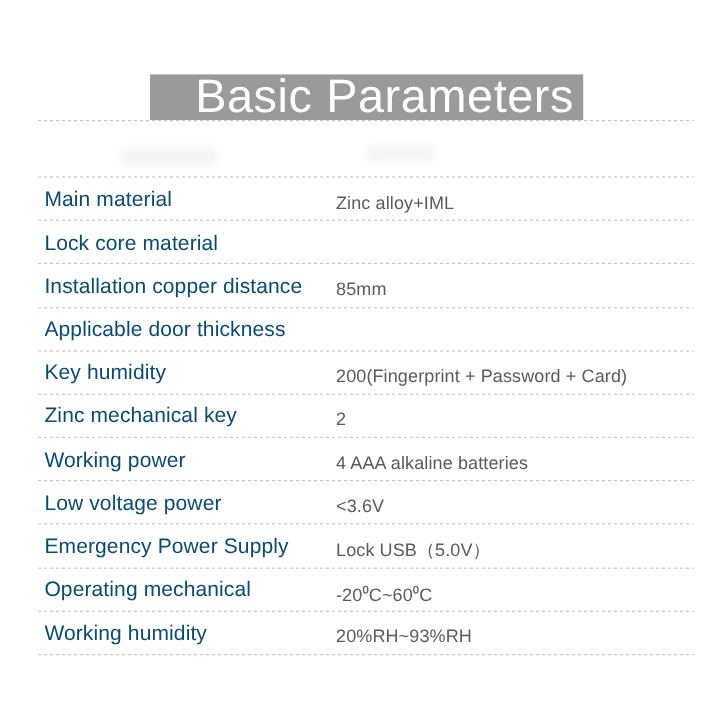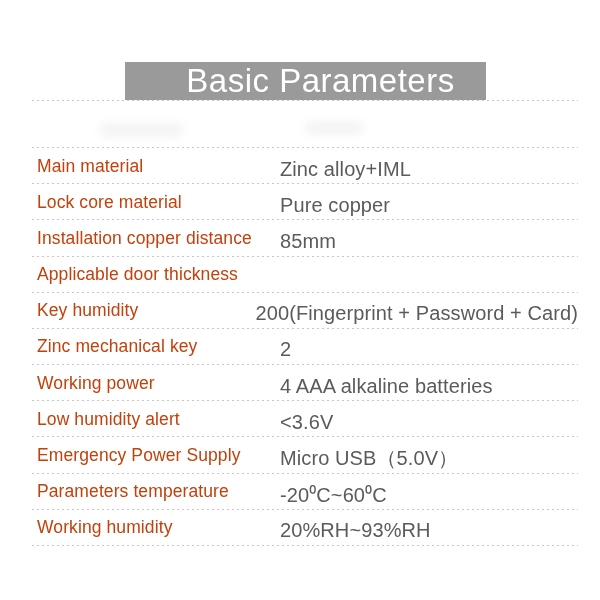--- a/index.html
+++ b/index.html
@@ -27,21 +27,21 @@
     height: 38px;
     background: #9a9a9a;
     display: flex;
     align-items: center;
     justify-content: center;
     box-sizing: border-box;
     padding-left: 30px; 
   }
   .banner .title {
     color: #ffffff;
-    font-size: 33px;
+    font-size: 39px;
     letter-spacing: 0.5px;
     white-space: nowrap;
   }
   .dotted {
     background: repeating-linear-gradient(90deg, #c7c7c7 0 2px, transparent 2px 5px);
     height: 1px;
   }
   .top-divider {
     position: absolute;
     left: 32px;
@@ -82,27 +82,27 @@
     right: 0;
     bottom: 0;
     height: 1px;
     background: repeating-linear-gradient(90deg, #c7c7c7 0 2px, transparent 2px 5px);
   }
   .row .label {
     box-sizing: border-box;
     width: 248px;
     padding-left: 5px;
     font-size: 17.5px;
-    color: #c2410c;
+    color: #0c4a6e;
     letter-spacing: 0.1px;
     white-space: nowrap;
   }
   .row .value {
     flex: 1;
-    font-size: 20px;
+    font-size: 15px;
     color: #5b5b5b;
     letter-spacing: 0.1px;
     white-space: nowrap;
     position: relative;
     top: 3px; 
   }
 </style>
 </head>
 <body>
 
@@ -118,21 +118,20 @@
   <div class="ghost ghost-right"></div>
 
   <div class="spec-table">
   <div class="row">
     <div class="label">Main material</div>
     <div class="value">Zinc alloy+IML</div>
   </div>
 
   <div class="row">
     <div class="label">Lock core material</div>
-    <div class="value">Pure copper</div>
   </div>
 
   <div class="row">
     <div class="label">Installation copper distance</div>
     <div class="value">85mm</div>
   </div>
 
   <div class="row">
     <div class="label">Applicable door thickness</div>
   </div>
@@ -146,31 +145,31 @@
     <div class="label">Zinc mechanical key</div>
     <div class="value">2</div>
   </div>
 
   <div class="row">
     <div class="label">Working power</div>
     <div class="value">4 AAA alkaline batteries</div>
   </div>
 
   <div class="row">
-    <div class="label">Low humidity alert</div>
+    <div class="label">Low voltage power</div>
     <div class="value">&lt;3.6V</div>
   </div>
 
   <div class="row">
     <div class="label">Emergency Power Supply</div>
-    <div class="value">Micro USB（5.0V）</div>
+    <div class="value">Lock USB（5.0V）</div>
   </div>
 
   <div class="row">
-    <div class="label">Parameters temperature</div>
+    <div class="label">Operating mechanical</div>
     <div class="value">-20⁰C~60⁰C</div>
   </div>
 
   <div class="row">
     <div class="label">Working humidity</div>
     <div class="value">20%RH~93%RH</div>
   </div>
 </div>
 
 </div>

